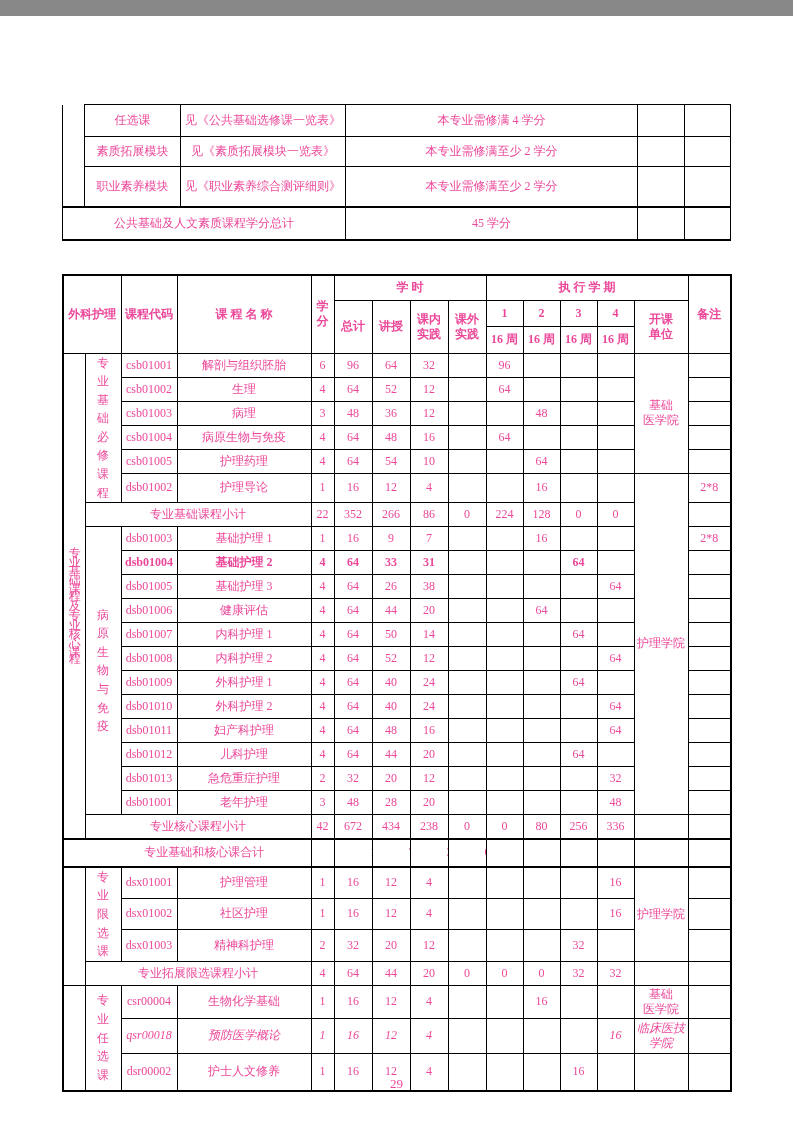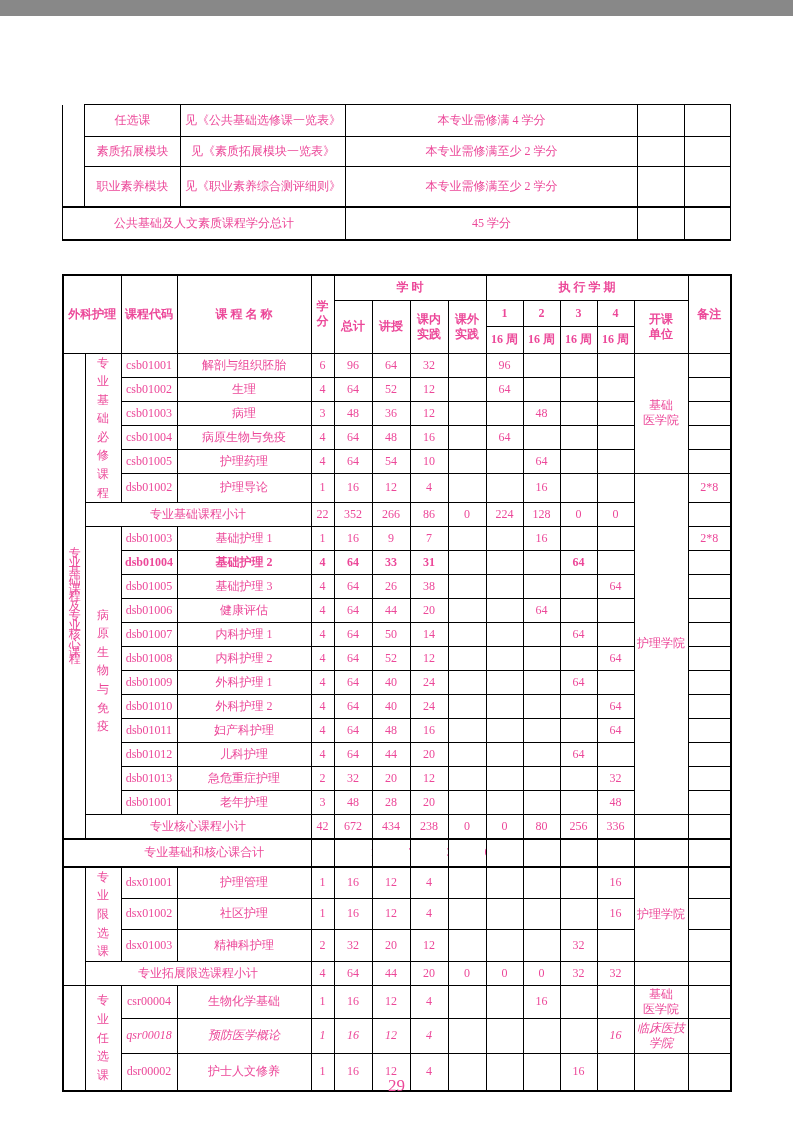--- a/index.html
+++ b/index.html
@@ -13,21 +13,21 @@
   .wrap2{word-break:break-all;padding:0 6px;line-height:1.55;}
   .vert{padding:0;}
   .vtext{writing-mode:vertical-lr;text-orientation:upright;letter-spacing:9px;margin:0 auto;}
   .noTop{border-top:none;}
   tr.sum td{border-top-width:2px;border-bottom-width:2px;}
   tr.thick td{border-top-width:2px;border-bottom-width:2px;padding-left:36px;}
   #top-table{position:absolute;left:62px;top:88px;}
   #main-table{position:absolute;left:62px;top:258px;border:2px solid #000;}
   #section-title{position:absolute;top:227px;left:0;width:793px;text-align:center;
                  font-size:16px;font-weight:bold;letter-spacing:1px;}
-  #page-number{position:absolute;top:1060px;left:0;width:793px;text-align:center;font-size:17px;}
+  #page-number{position:absolute;top:1060px;left:0;width:793px;text-align:center;font-size:13px;}
 </style>
 </head>
 <body>
 
 <div id="page">
   <table id="top-table">
       <colgroup>
         <col style="width: 22px;">
         <col style="width: 96px;">
         <col style="width: 165px;">

